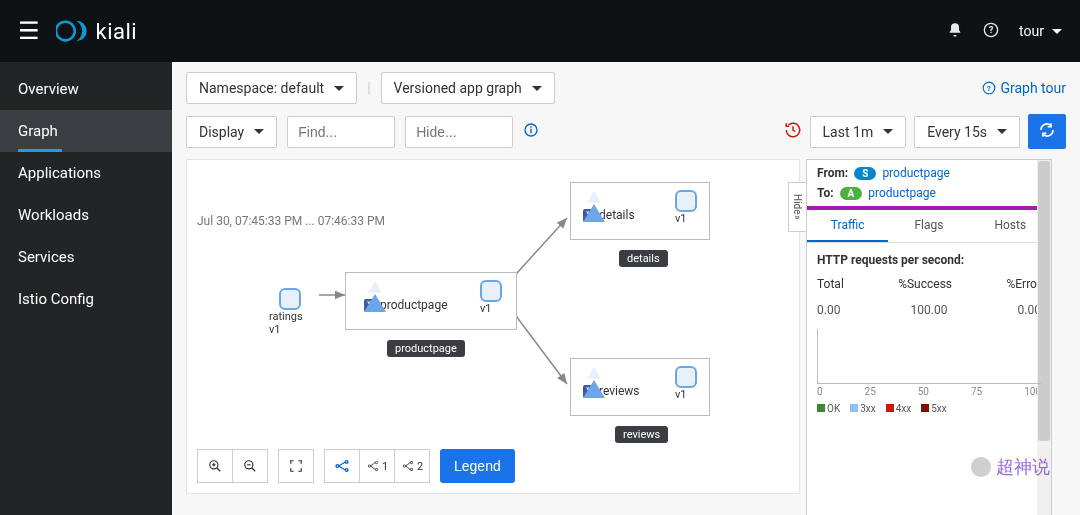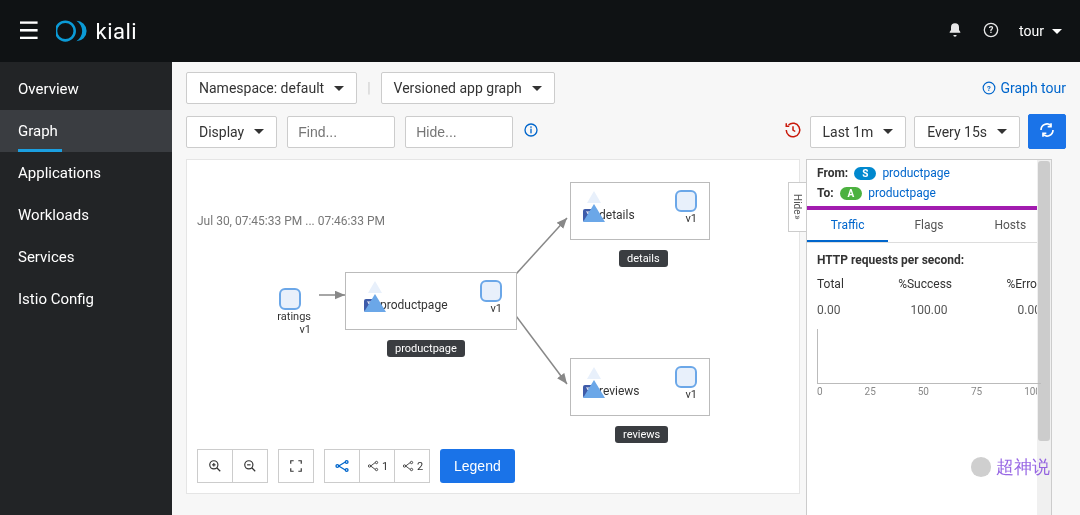--- a/index.html
+++ b/index.html
@@ -127,21 +127,21 @@
   .square { width: 22px; height: 22px; border: 2px solid #6ba7e8; background: #e8f0fb; border-radius: 6px; display: block; margin: 2px auto 0; }
   .node-label {
     display: flex; align-items: center; gap: 4px;
     font-size: 12px; margin-top: 4px;
   }
   .istio-badge {
     background: #3e5ba9; color: #fff;
     font-size: 10px; padding: 1px 3px;
     border-radius: 2px; font-weight: bold;
   }
-  .small-caption { font-size: 11px; text-align: right; color: #333; }
+  .small-caption { font-size: 11px; text-align: left; color: #333; }
   .box-label {
     position: absolute;
     background: #3a3d41; color: #fff;
     font-size: 11px;
     padding: 2px 8px;
     border-radius: 3px;
     white-space: nowrap;
   }
   .edge-label { position: absolute; font-size: 11px; color: #555; }
   svg.edges { position: absolute; top: 0; left: 0; width: 100%; height: 100%; pointer-events: none; }
@@ -500,20 +500,26 @@
         </div>
 
         <div class="sp-chart"></div>
         <div class="sp-chart-xticks">
           <span>0</span>
           <span>25</span>
           <span>50</span>
           <span>75</span>
           <span>100</span>
         </div>
+        <div class="sp-legend">
+          <span><i class="sq" style="background:#3e8635"></i><span>OK</span></span>
+          <span><i class="sq" style="background:#8bc1f7"></i><span>3xx</span></span>
+          <span><i class="sq" style="background:#c9190b"></i><span>4xx</span></span>
+          <span><i class="sq" style="background:#7d1007"></i><span>5xx</span></span>
+        </div>
       </div>
     </div>
 
   </div>
 
 </div>
 
 <div class="wm">
   <svg width="22" height="22" viewBox="0 0 24 24" fill="#bbb">
       <circle cx="12" cy="12" r="11"></circle>

